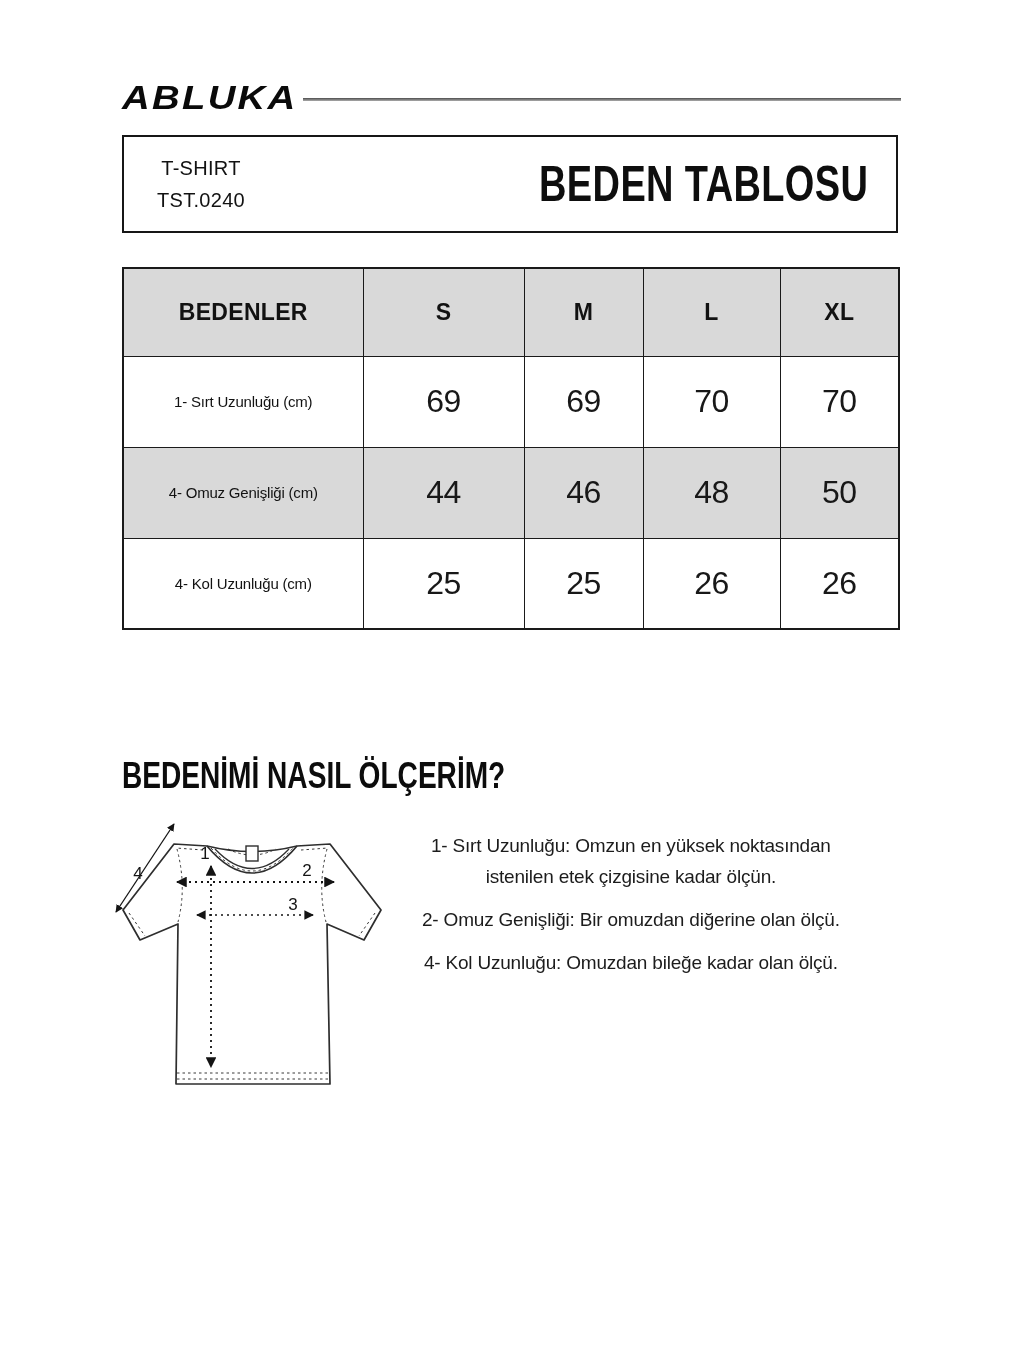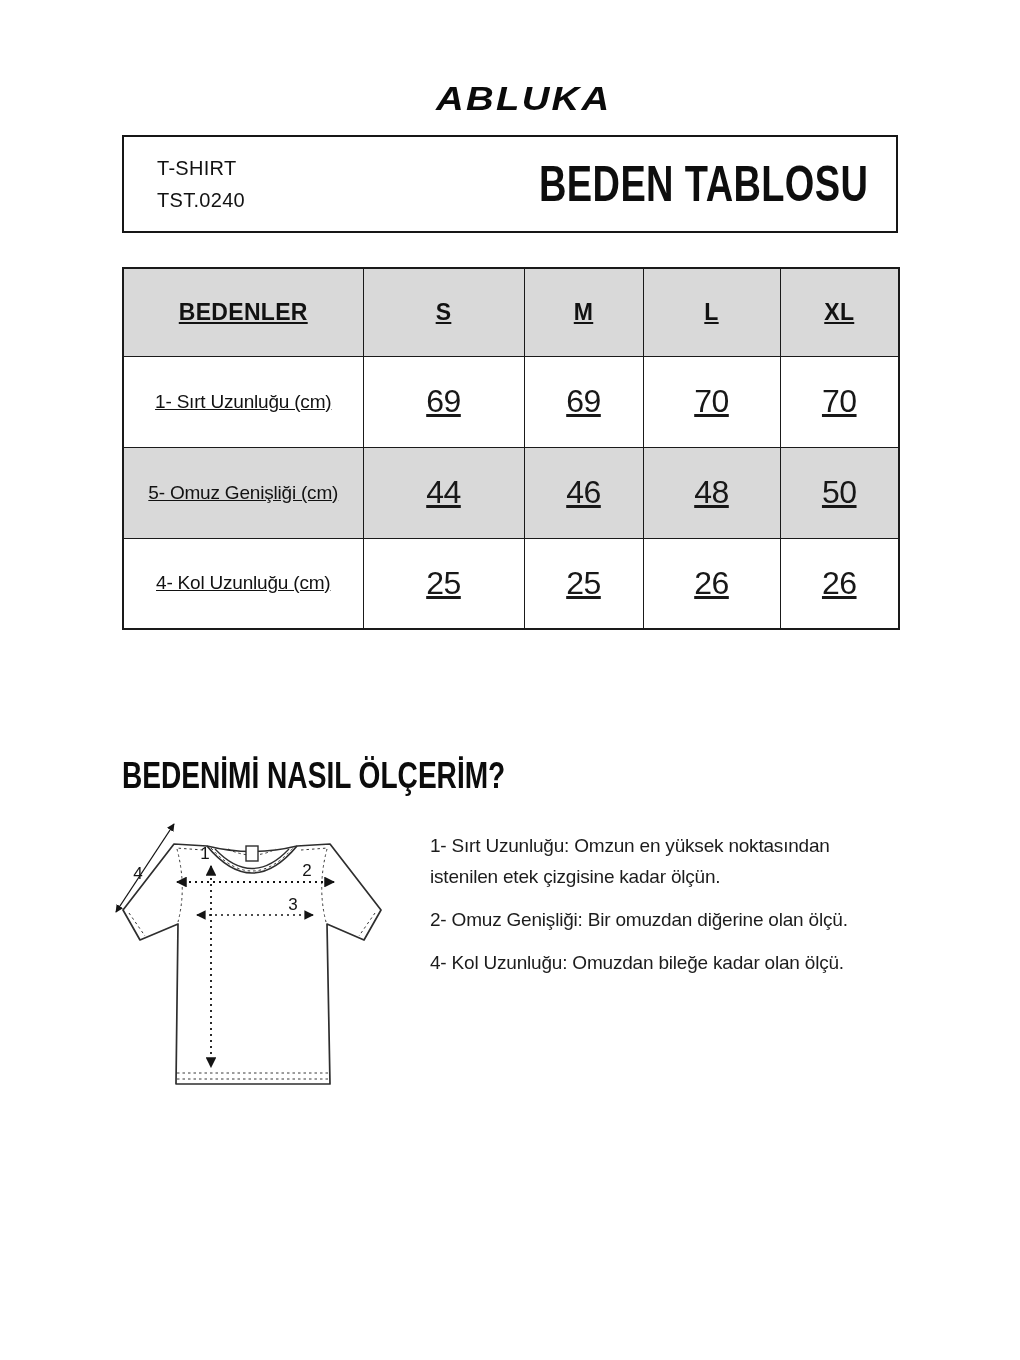--- a/index.html
+++ b/index.html
@@ -1,64 +1,64 @@
 <!DOCTYPE html>
 <html><head>
 <meta charset="utf-8">
 <style>
   html,body{margin:0;padding:0;background:#ffffff;}
   .page{
     position:relative;width:1020px;height:1360px;background:#ffffff;overflow:hidden;
     font-family:"Liberation Sans",sans-serif;color:#121212;
   }
   
-  .logo-row{position:absolute;left:122px;top:80px;width:779px;height:36px;display:flex;align-items:center;flex-direction:column;}
+  .logo-row{position:absolute;left:122px;top:80px;width:779px;height:36px;display:flex;align-items:center;}
   .logo{
     font-size:33px;font-weight:700;font-style:italic;letter-spacing:2px;white-space:nowrap;
     transform:scaleX(1.16);transform-origin:left center;color:#0a0a0a;
   }
   .logo-rule{flex:1;height:3px;margin-left:30px;margin-top:2px;
     background:linear-gradient(#4d4d4d,#ababab);}
   
   .header-box{
     position:absolute;left:122px;top:135px;width:776px;height:98px;box-sizing:border-box;
     border:2px solid #161616;display:flex;align-items:center;justify-content:space-between;
   }
-  .product-meta{margin-left:33px;font-size:20px;font-weight:500;line-height:32px;letter-spacing:.3px;}
+  .product-meta{margin-left:33px;font-size:20px;font-weight:500;line-height:32px;letter-spacing:.3px;text-align:center;}
   .box-title{
     margin-right:28px;font-size:50px;font-weight:700;letter-spacing:.5px;white-space:nowrap;
     transform:scaleX(.76);transform-origin:right center;color:#0e0e0e;
   }
   
   table.size-table{
     position:absolute;left:122px;top:267px;width:776px;border-collapse:collapse;table-layout:fixed;
     border:2px solid #1a1a1a;
   }
   .size-table th,.size-table td{
-    border:1.5px solid #1a1a1a;text-align:center;vertical-align:middle;padding:0;overflow:hidden;text-decoration:underline;
+    border:1.5px solid #1a1a1a;text-align:center;vertical-align:middle;padding:0;overflow:hidden;
   }
   .size-table thead tr{height:88px;}
   .size-table tbody tr{height:91px;}
   .size-table thead th{background:#d9d9d9;font-size:23px;font-weight:700;letter-spacing:.3px;}
-  .size-table tbody th{font-size:19px;font-weight:400;letter-spacing:-0.2px;}
+  .size-table tbody th{font-size:15px;font-weight:400;letter-spacing:-0.2px;}
   .size-table tbody td{font-size:32px;font-weight:400;letter-spacing:-0.5px;color:#181818;text-align:center;}
   .size-table tbody tr:nth-child(even) th,
   .size-table tbody tr:nth-child(even) td{background:#d9d9d9;}
   
   .howto-heading{
     position:absolute;left:122px;top:755px;margin:0;font-size:36px;font-weight:700;white-space:nowrap;
     transform:scaleX(.78);transform-origin:left center;color:#0c0c0c;
   }
   .diagram{position:absolute;left:100px;top:812px;width:300px;height:292px;}
   .diagram text{font-family:"Liberation Sans",sans-serif;font-size:17px;font-weight:500;fill:#141414;}
   .instructions{
     position:absolute;left:422px;top:830px;font-size:19px;line-height:31px;
     letter-spacing:-0.2px;color:#1c1c1c;
   }
-  .instructions p{margin:0 0 12px 8px;}
+  .instructions p{margin:0 0 12px 0;text-align:center;}
   .iline{display:block;white-space:nowrap;}
 </style>
 </head>
 <body>
 
 <div class="page">
 
   <header class="logo-row">
     <div class="logo">ABLUKA</div>
     <div class="logo-rule"></div>
@@ -91,21 +91,21 @@
     </thead>
     <tbody>
       <tr>
         <th>1- Sırt Uzunluğu (cm)</th>
         <td>69</td>
         <td>69</td>
         <td>70</td>
         <td>70</td>
       </tr>
       <tr>
-        <th>5- Omuz Genişliği (cm)</th>
+        <th>4- Omuz Genişliği (cm)</th>
         <td>44</td>
         <td>46</td>
         <td>48</td>
         <td>50</td>
       </tr>
       <tr>
         <th>4- Kol Uzunluğu (cm)</th>
         <td>25</td>
         <td>25</td>
         <td>26</td>

